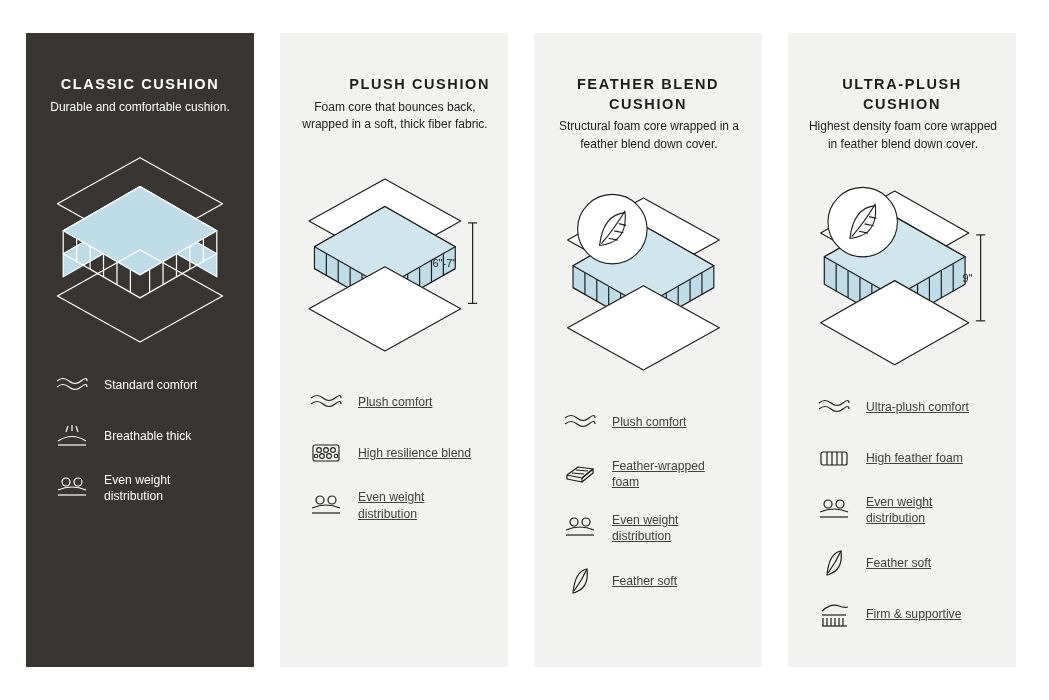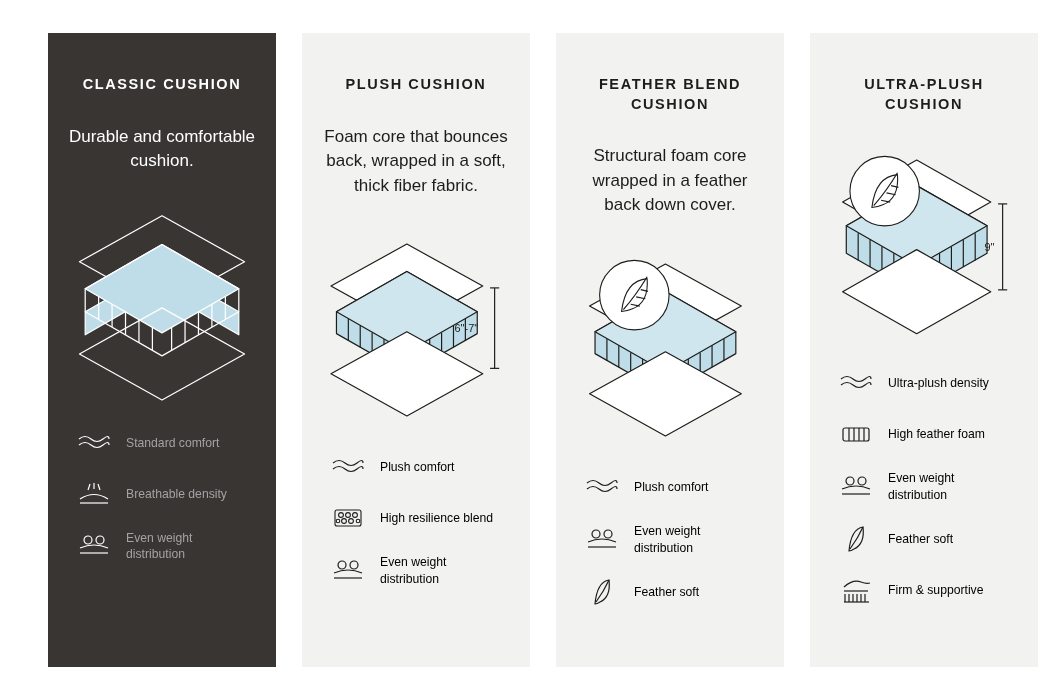--- a/index.html
+++ b/index.html
@@ -12,55 +12,56 @@
     height: 700px;
     font-family: "Liberation Sans", sans-serif;
     overflow: hidden;
   }
   .board {
     position: relative;
     width: 1049px;
     height: 700px;
     display: flex;
     gap: 26px;
-    padding: 33px 33px 33px 48px;
+    padding: 33px 33px 33px 26px;
     box-sizing: border-box;
   }
   .card {
     position: relative;
     width: 228px;
     height: 634px;
     box-sizing: border-box;
     display: flex;
     flex-direction: column;
     align-items: center;
     padding: 30px 18px 18px 18px;
   }
   .card.dark {
     background: #383533;
     color: #ffffff;
   }
   .card.light {
     background: #f2f2f1;
     color: #1d1d1b;
+    align-items: flex-end;
   }
   .card-title {
     font-size: 14.5px;
     font-weight: bold;
     letter-spacing: 1.6px;
     text-align: center;
     line-height: 1.35;
     margin: 12px 0 0 0;
     text-transform: uppercase;
   }
   .card-subtitle {
-    font-size: 17px;
+    font-size: 12px;
     line-height: 1.45;
     text-align: center;
-    margin-top: 30px;
+    margin-top: 4px;
     max-width: 190px;
   }
   .illus {
     margin-top: 16px;
     height: 230px;
     display: flex;
     align-items: center;
     justify-content: center;
     width: 100%;
   }
@@ -83,22 +84,22 @@
     height: 30px;
     display: flex;
     align-items: center;
     justify-content: center;
   }
   .feature .flabel {
     font-size: 12.2px;
     line-height: 1.35;
     max-width: 120px;
   }
-  .dark .feature .flabel { color: #a3a3a3; }
-  .light .feature .flabel { color: #000000; }
+  .dark .feature .flabel { color: #ffffff; }
+  .light .feature .flabel { color: #404040; text-decoration: underline; }
 </style>
 </head>
 <body>
 
 <div class="board">
 
   <div class="card dark">
     <div class="card-title">CLASSIC CUSHION</div>
     <div class="card-subtitle">Durable and comfortable cushion.</div>
     <div class="illus">
@@ -139,21 +140,21 @@
         <span class="flabel">Standard comfort</span>
       </div>
       <div class="feature">
         <span class="ficon">
           <svg width="34" height="26" viewBox="0 0 34 26" fill="none" stroke="#ffffff" stroke-width="1.2">
             <path d="M11 9 l2 -6 M17 8 l0 -6 M23 9 l-2 -6"></path>
             <path d="M3 18 q14 -9 28 0"></path>
             <path d="M3 22 h28"></path>
           </svg>
         </span>
-        <span class="flabel">Breathable density</span>
+        <span class="flabel">Breathable thick</span>
       </div>
       <div class="feature">
         <span class="ficon">
           <svg width="34" height="26" viewBox="0 0 34 26" fill="none" stroke="#ffffff" stroke-width="1.2">
             <circle cx="11" cy="7" r="4"></circle>
             <circle cx="23" cy="7" r="4"></circle>
             <path d="M3 15 q14 -6 28 0"></path>
             <path d="M3 20 h28"></path>
           </svg>
         </span>
@@ -226,21 +227,21 @@
             <path d="M3 20 h28"></path>
           </svg>
         </span>
         <span class="flabel">Even weight distribution</span>
       </div>
     </div>
   </div>
 
   <div class="card light">
     <div class="card-title">FEATHER BLEND CUSHION</div>
-    <div class="card-subtitle">Structural foam core wrapped in a feather back down cover.</div>
+    <div class="card-subtitle">Structural foam core wrapped in a feather blend down cover.</div>
     <div class="illus">
       <svg width="210" height="215" viewBox="0 0 210 215">
         <g fill="none" stroke="#1d1d1b" stroke-width="1.3" stroke-linejoin="round">
           <polygon points="100,14 183,60 100,106 17,60" fill="#ffffff"></polygon>
           <g>
             <polygon points="100,44 177,88 177,112 100,156 23,112 23,88" fill="#bfdde8"></polygon>
             <polygon points="100,44 177,88 100,132 23,88" fill="#cfe6ee"></polygon>
             <line x1="36" y1="96" x2="36" y2="120"></line>
             <line x1="49" y1="103" x2="49" y2="127"></line>
             <line x1="62" y1="111" x2="62" y2="135"></line>
@@ -268,20 +269,31 @@
         <span class="ficon">
           <svg width="34" height="20" viewBox="0 0 34 20" fill="none" stroke="#1d1d1b" stroke-width="1.2">
             <path d="M2 6 Q8 1 14 6 T26 6 T32 6"></path>
             <path d="M2 12 Q8 7 14 12 T26 12 T32 12"></path>
           </svg>
         </span>
         <span class="flabel">Plush comfort</span>
       </div>
       <div class="feature">
         <span class="ficon">
+          <svg width="36" height="26" viewBox="0 0 36 26" fill="none" stroke="#1d1d1b" stroke-width="1.2" stroke-linejoin="round">
+            <polygon points="5,14 16,6 31,8 20,17"></polygon>
+            <path d="M5 14 v4 l15 3 v-4"></path>
+            <path d="M20 17 l11 -9 v4 l-11 9"></path>
+            <path d="M10 12 l12 1 M14 9 l12 1"></path>
+          </svg>
+        </span>
+        <span class="flabel">Feather-wrapped foam</span>
+      </div>
+      <div class="feature">
+        <span class="ficon">
           <svg width="34" height="26" viewBox="0 0 34 26" fill="none" stroke="#1d1d1b" stroke-width="1.2">
             <circle cx="11" cy="7" r="4"></circle>
             <circle cx="23" cy="7" r="4"></circle>
             <path d="M3 15 q14 -6 28 0"></path>
             <path d="M3 20 h28"></path>
           </svg>
         </span>
         <span class="flabel">Even weight distribution</span>
       </div>
       <div class="feature">
@@ -291,20 +303,21 @@
             <path d="M9 24 q8 -11 13 -22"></path>
           </svg>
         </span>
         <span class="flabel">Feather soft</span>
       </div>
     </div>
   </div>
 
   <div class="card light">
     <div class="card-title">ULTRA-PLUSH CUSHION</div>
+    <div class="card-subtitle">Highest density foam core wrapped in feather blend down cover.</div>
     <div class="illus">
       <svg width="210" height="215" viewBox="0 0 210 215">
         <g fill="none" stroke="#1d1d1b" stroke-width="1.3" stroke-linejoin="round">
           <polygon points="97,14 178,60 97,106 16,60" fill="#ffffff"></polygon>
           <g>
             <polygon points="97,42 174,86 174,116 97,160 20,116 20,86" fill="#bfdde8"></polygon>
             <polygon points="97,42 174,86 97,130 20,86" fill="#cfe6ee"></polygon>
             <line x1="33" y1="94" x2="33" y2="124"></line>
             <line x1="46" y1="101" x2="46" y2="131"></line>
             <line x1="59" y1="109" x2="59" y2="139"></line>
@@ -333,21 +346,21 @@
       </svg>
     </div>
     <div class="features">
       <div class="feature">
         <span class="ficon">
           <svg width="34" height="20" viewBox="0 0 34 20" fill="none" stroke="#1d1d1b" stroke-width="1.2">
             <path d="M2 6 Q8 1 14 6 T26 6 T32 6"></path>
             <path d="M2 12 Q8 7 14 12 T26 12 T32 12"></path>
           </svg>
         </span>
-        <span class="flabel">Ultra-plush density</span>
+        <span class="flabel">Ultra-plush comfort</span>
       </div>
       <div class="feature">
         <span class="ficon">
           <svg width="34" height="24" viewBox="0 0 34 24" fill="none" stroke="#1d1d1b" stroke-width="1.2">
             <rect x="4" y="6" width="26" height="13" rx="2"></rect>
             <line x1="10" y1="6" x2="10" y2="19"></line>
             <line x1="15" y1="6" x2="15" y2="19"></line>
             <line x1="20" y1="6" x2="20" y2="19"></line>
             <line x1="25" y1="6" x2="25" y2="19"></line>
           </svg>

